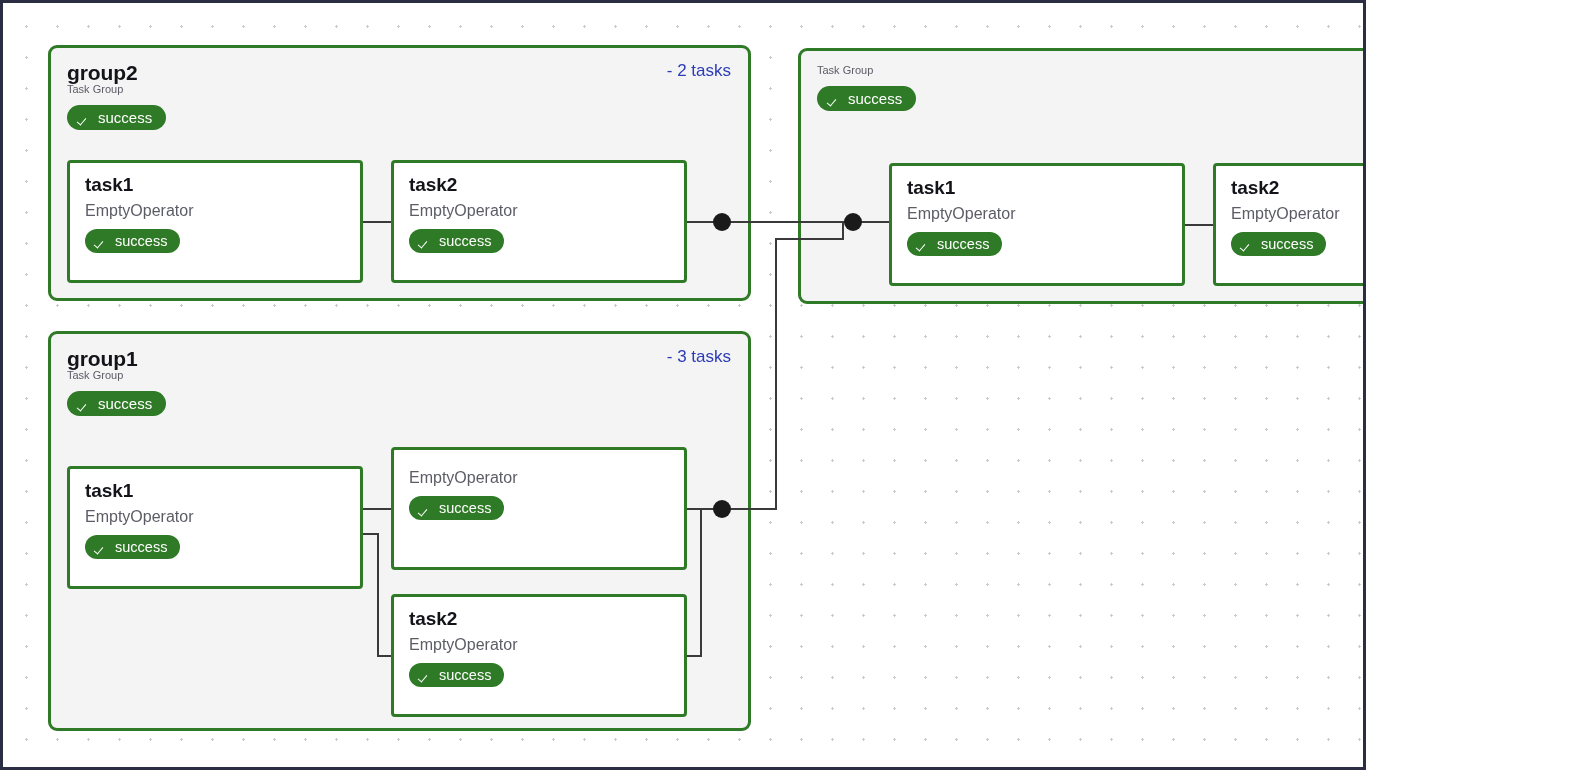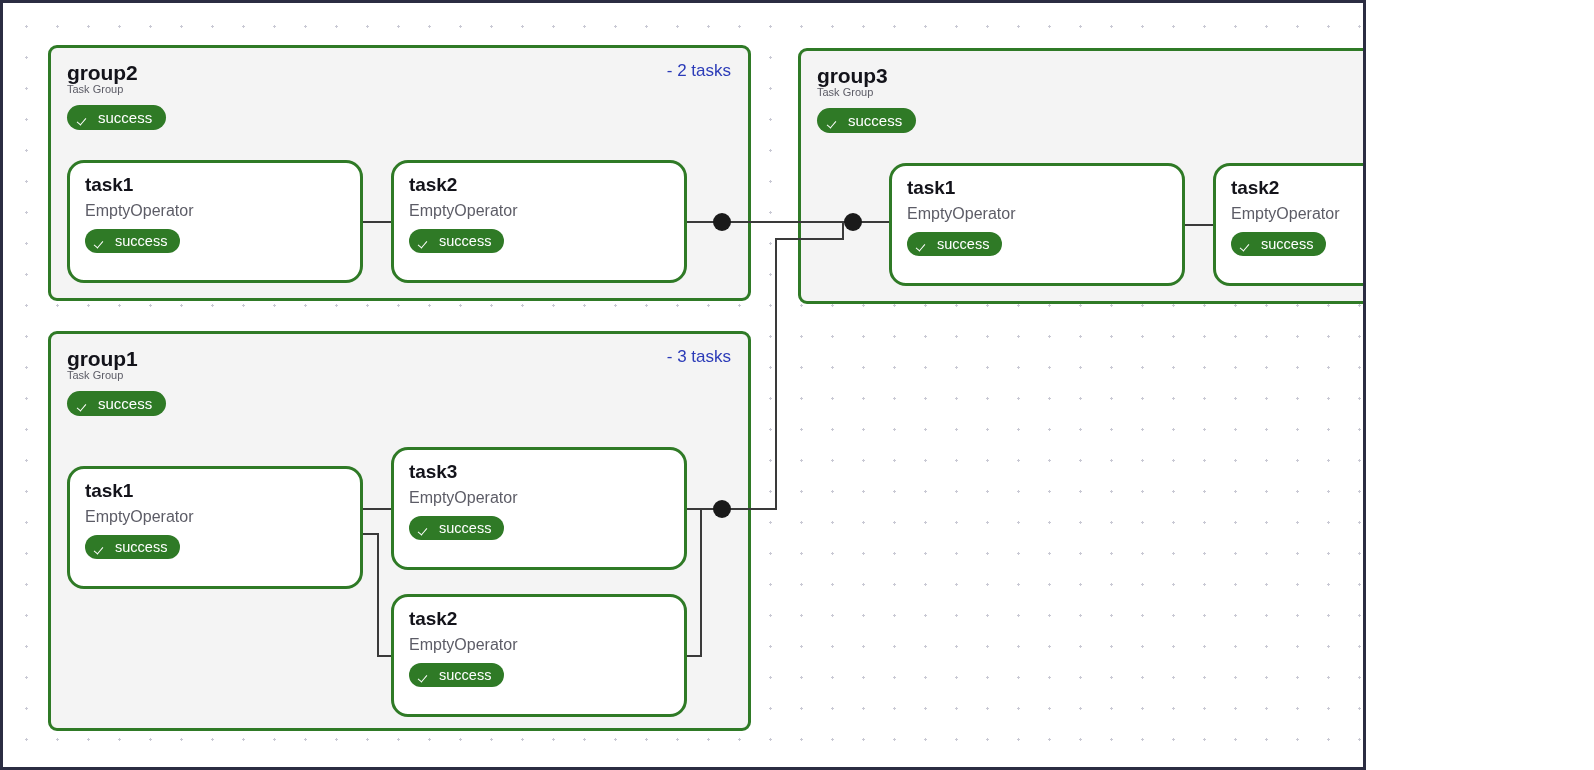--- a/index.html
+++ b/index.html
@@ -109,21 +109,21 @@
   .tg-badge-wrap {
     padding: 9px 16px 0 16px;
   }
 
   
   .task-node {
     position: absolute;
     box-sizing: border-box;
     background: #ffffff;
     border: 3px solid #2f7a26;
-    border-radius: 17px;
+    border-radius: 4px;
     padding: 12px 15px 0 15px;
     z-index: 4;
   }
   .tn-title {
     font-size: 19px;
     font-weight: bold;
     color: #13131a;
     line-height: 1.05;
     letter-spacing: -0.1px;
   }
@@ -200,21 +200,20 @@
     <div class="tn-badge">
       <span class="badge small">
         <span class="check"></span>
         <span>success</span>
       </span>
     </div>
   </div>
 
   <div class="task-group" style="left:795px; top:45px; width:757px; height:256px;">
     <div class="tg-header">
-      <div class="tg-title">group3</div>
       <div class="tg-count">- 2 tasks</div>
       <div class="tg-subtitle">Task Group</div>
     </div>
     <div class="tg-badge-wrap">
       <span class="badge">
         <span class="check"></span>
         <span>success</span>
       </span>
     </div>
   </div>
@@ -260,21 +259,20 @@
     <div class="tn-type">EmptyOperator</div>
     <div class="tn-badge">
       <span class="badge small">
         <span class="check"></span>
         <span>success</span>
       </span>
     </div>
   </div>
 
   <div class="task-node" style="left:388px; top:444px; width:296px; height:123px;">
-    <div class="tn-title">task3</div>
     <div class="tn-type">EmptyOperator</div>
     <div class="tn-badge">
       <span class="badge small">
         <span class="check"></span>
         <span>success</span>
       </span>
     </div>
   </div>
 
   <div class="task-node" style="left:388px; top:591px; width:296px; height:123px;">

